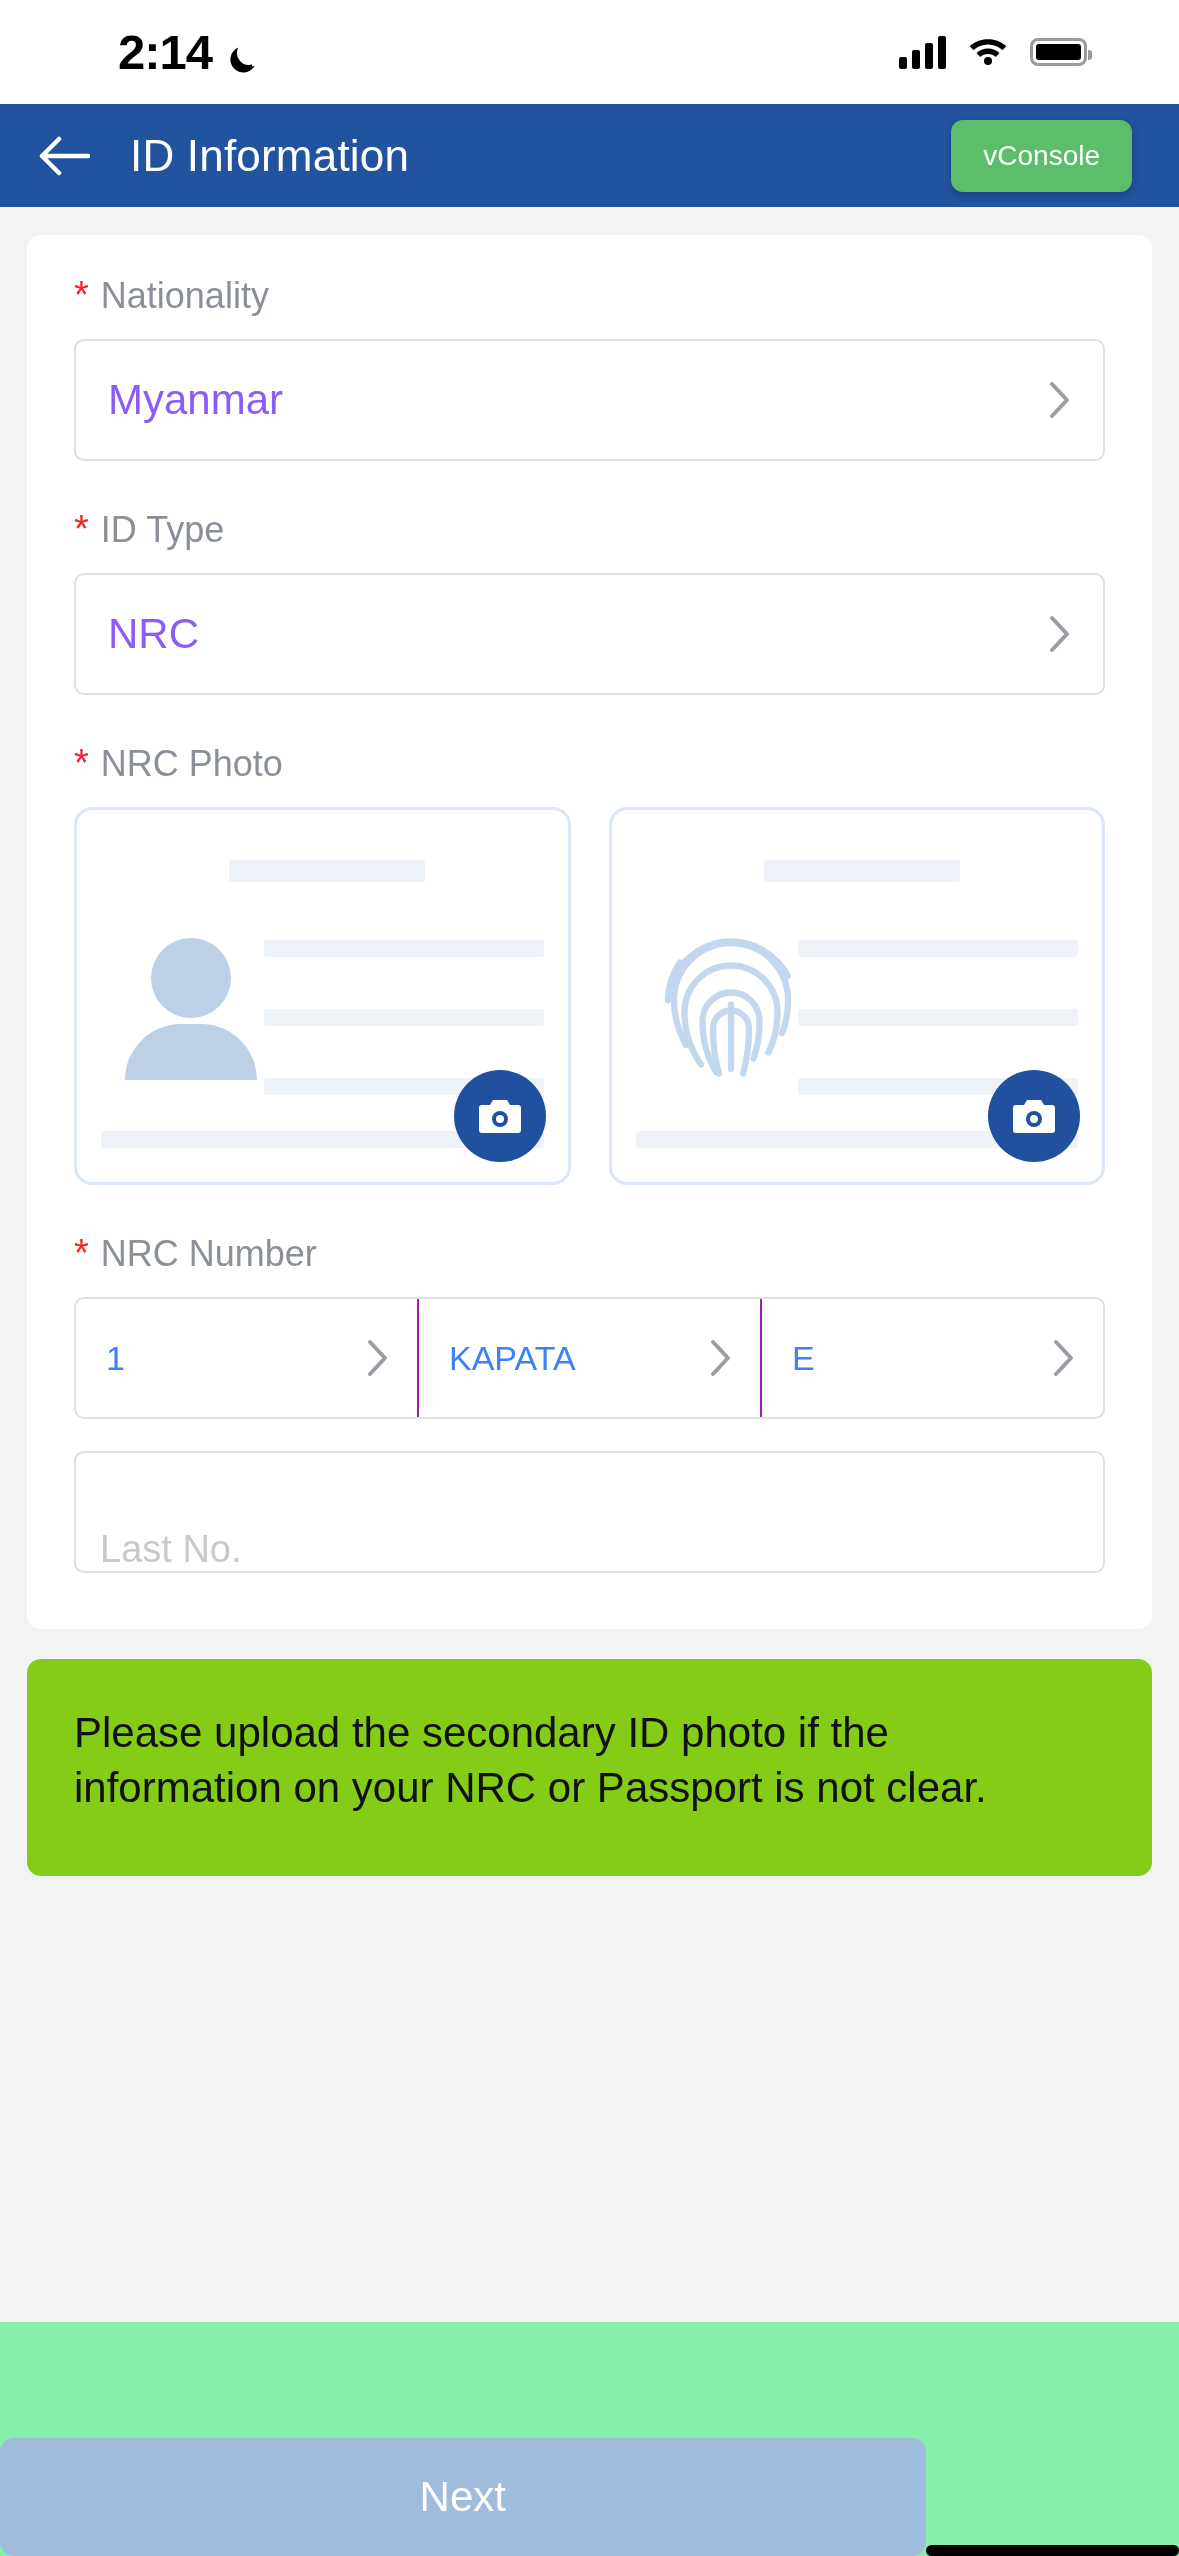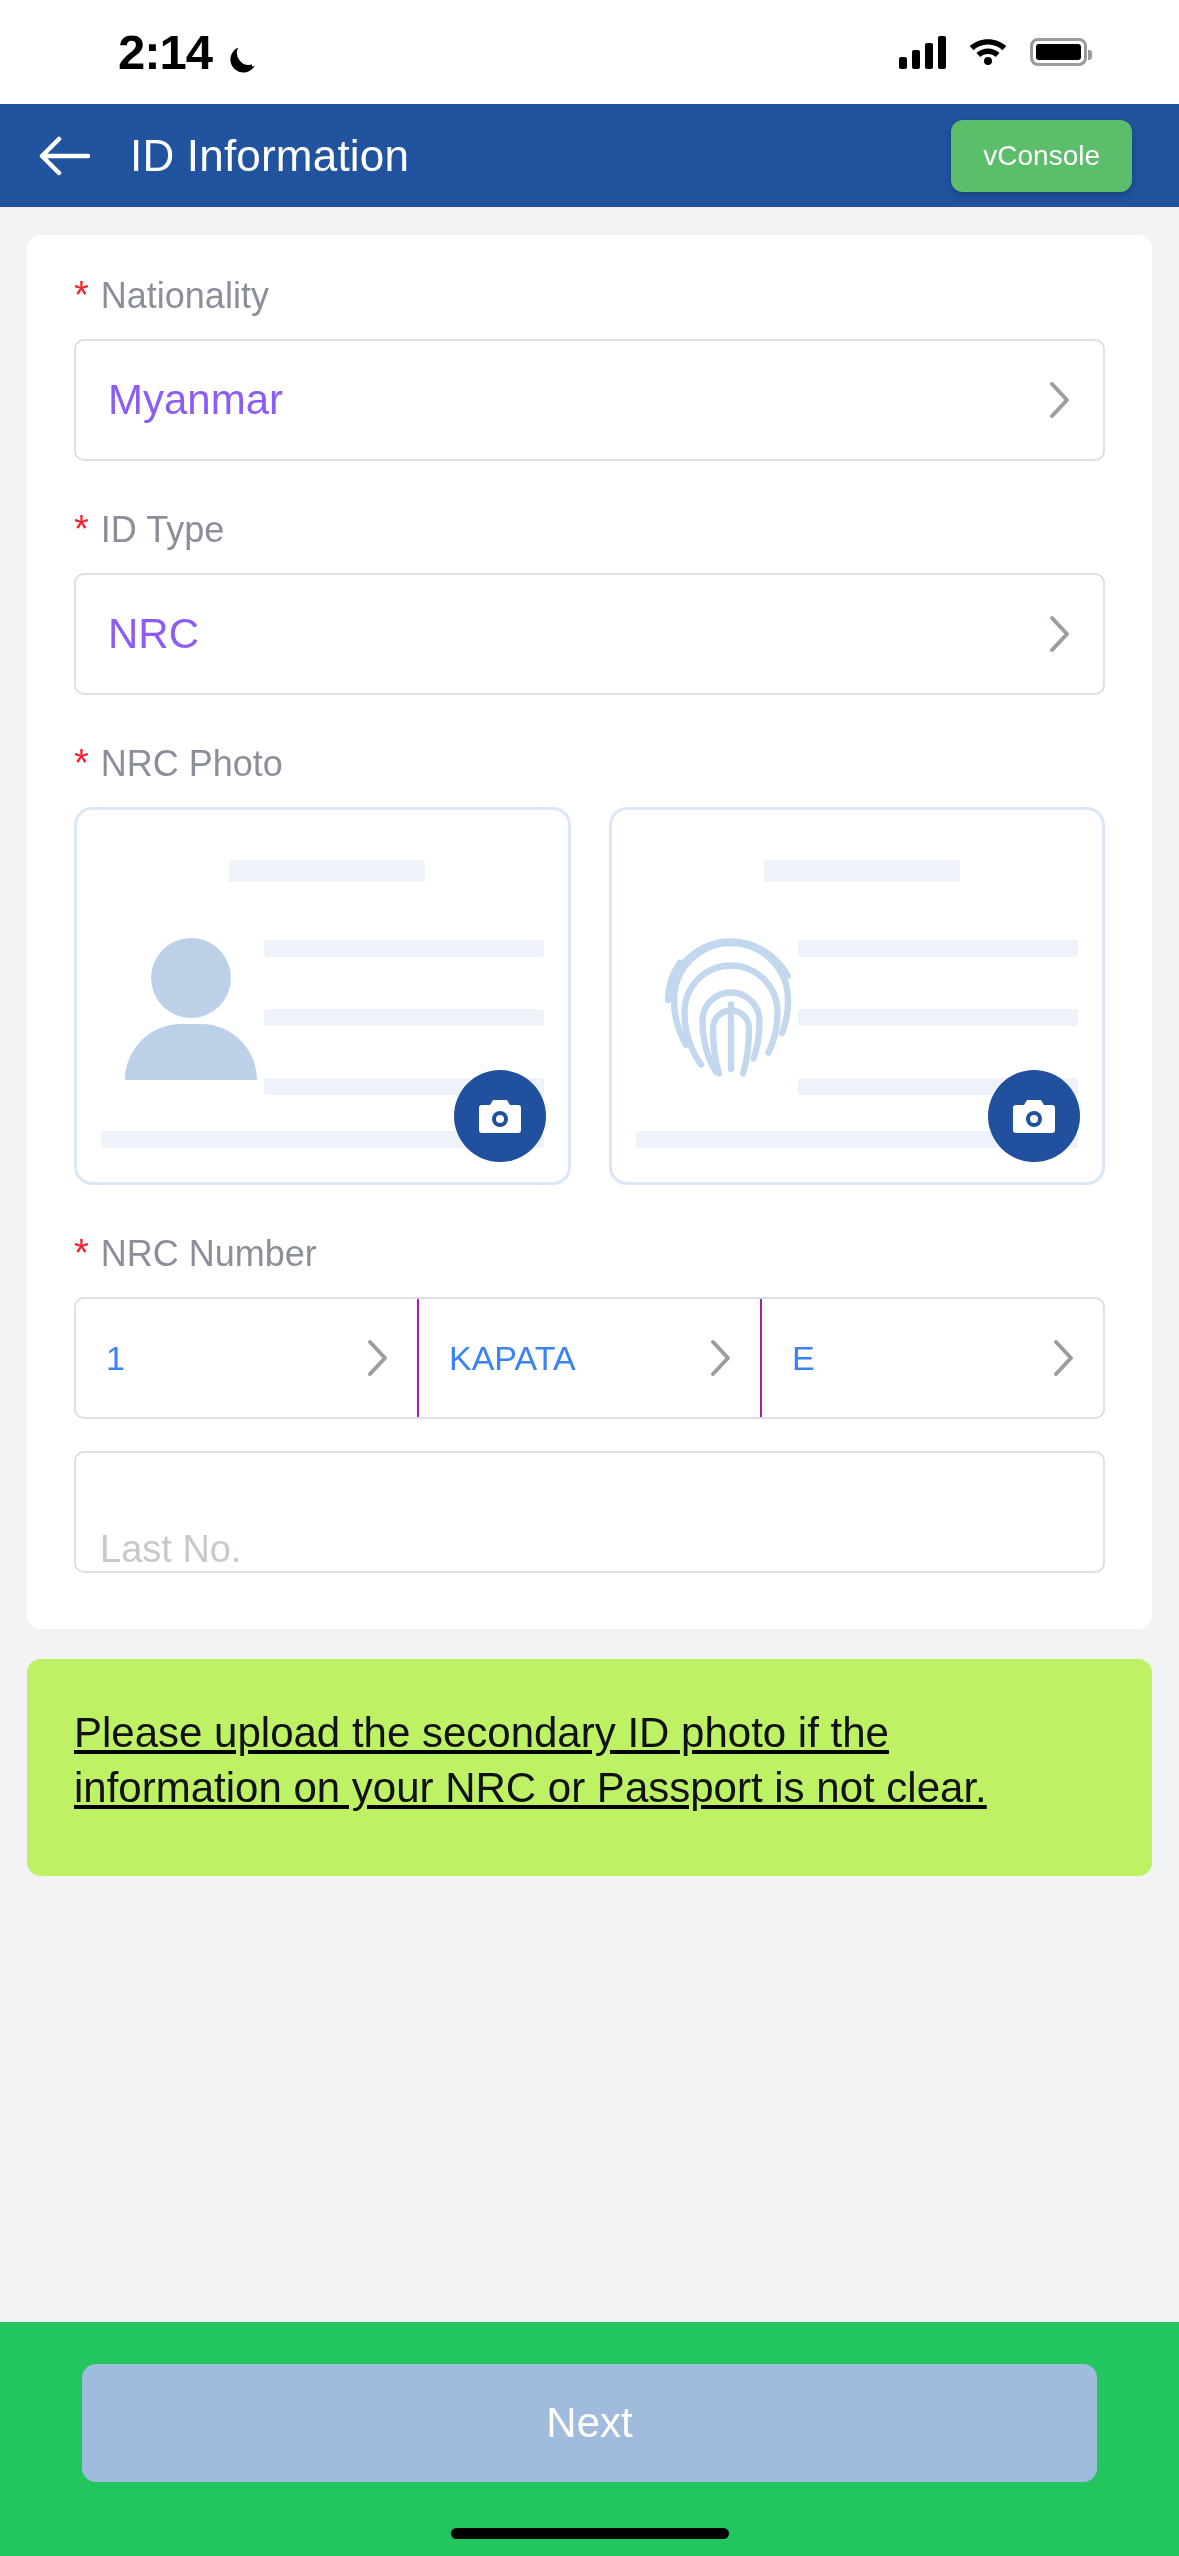--- a/index.html
+++ b/index.html
@@ -93,26 +93,26 @@
     margin-top:32px; height:122px; border:2px solid #dcdfe3; border-radius:10px;
     display:flex; align-items:flex-end; padding:0 24px; background:#fff;
   }
   .txt-input input {
     border:none; outline:none; width:100%; font-size:38px; color:#1d1d1f;
     font-family:"Liberation Sans", sans-serif; background:transparent;
   }
   .txt-input input::placeholder { color:#c6c9ce; }
 
   .notice { font-size:42px; line-height:1.32; color:#101114; }
-  .notice-card { background:#bef264; border-radius:14px; padding:46px 47px 60px 47px; margin-top:30px;text-decoration:underline; }
+  .notice-card { background:#84cc16; border-radius:14px; padding:46px 47px 60px 47px; margin-top:30px; }
 
   
   .footer {
-    position:absolute; left:0; right:0; bottom:0; height:234px; background:#22c55e;
-    display:flex; flex-direction:column; align-items:center; padding-top:42px;
+    position:absolute; left:0; right:0; bottom:0; height:234px; background:#86efac;
+    display:flex; flex-direction:row; align-items:flex-end; padding-top:42px;
   }
   .next-btn {
     width:1015px; height:118px; border:none; border-radius:14px;
     background:#9fbcdd; color:#ffffff; font-size:42px;
     font-family:"Liberation Sans", sans-serif; cursor:pointer;
   }
   .home-ind { margin-top:46px; width:278px; height:11px; border-radius:6px; background:#000; }
 </style>
 </head>
 <body>

